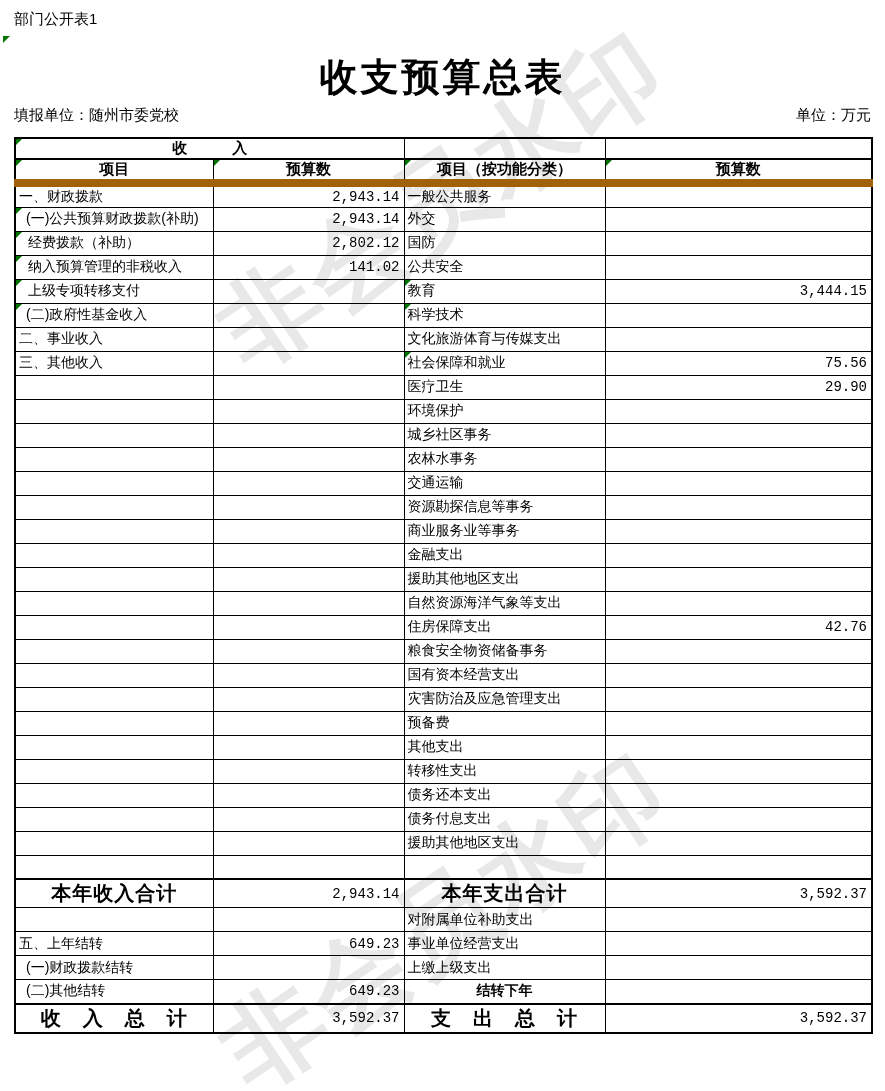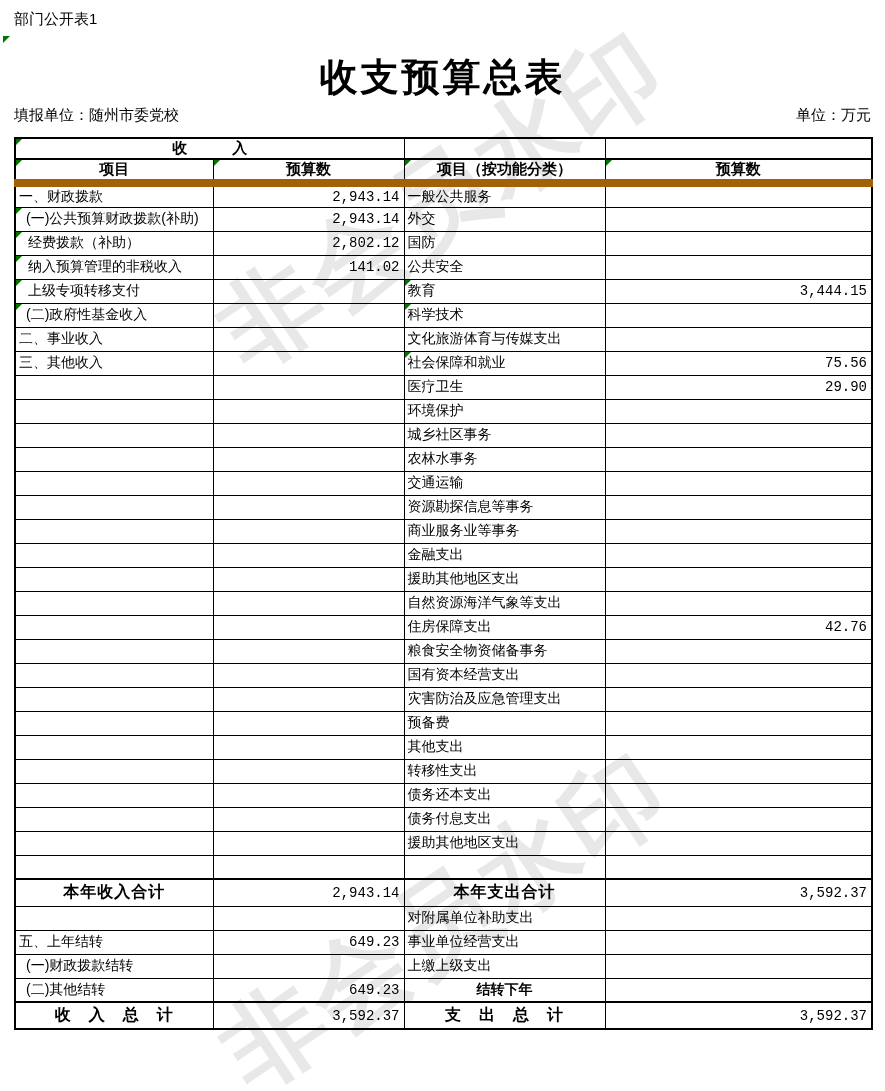--- a/index.html
+++ b/index.html
@@ -91,21 +91,21 @@
   td.c-label.ind2 { padding-left: 12px; }
   td.c-num {
     text-align: right; padding-right: 4px;
     font-family: "Liberation Mono", "DejaVu Sans Mono", monospace;
     font-size: 14px;
   }
   td.center-bold {
     text-align: center; font-weight: bold; padding-left: 0;
     font-size: 15px;
   }
-  tr.tall td.center-bold { font-size: 16px; letter-spacing: 1px; }
+  tr.tall td.center-bold { font-size: 20px; letter-spacing: 1px; }
   td.sep-right { border-right: 2px solid #000; }
   
   td.flag { position: relative; margin-left: 44px; }
   td.flag::before {
     content: "";
     position: absolute; left: 0; top: 0;
     width: 0; height: 0;
     border-top: 6px solid #007500;
     border-right: 6px solid transparent;
   }

